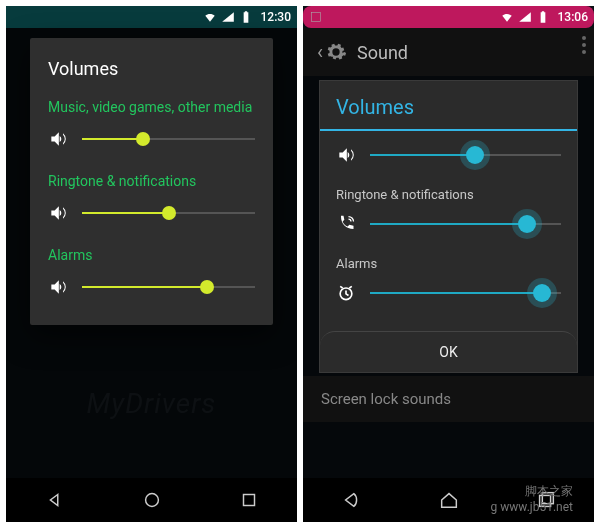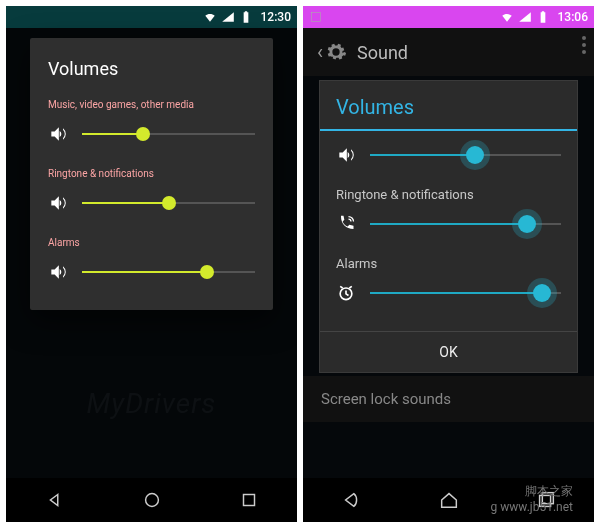--- a/index.html
+++ b/index.html
@@ -27,21 +27,21 @@
     display: flex;
     align-items: center;
     justify-content: flex-end;
     padding: 0 6px;
     color: #fff;
     font-size: 12px;
     gap: 4px;
     text-align: right;
   }
   .status.dark { background: #073b3d; }
-  .status.black { background: #d946ef; }
+  .status.black { background: #be185d; border-radius: 8px; }
   .status .time { margin-left: 4px; font-weight: 500; }
   .status svg { width: 14px; height: 14px; fill: #fff; }
   
   .appbar {
     height: 48px;
     display: flex;
     align-items: center;
     padding: 0 14px;
     position: relative;
   }
@@ -65,21 +65,21 @@
     left: 24px; right: 24px; top: 10px;
     background: #2f2f2f;
     border-radius: 2px;
     box-shadow: 0 10px 30px rgba(0,0,0,.6);
     padding: 20px 18px 28px;
     color: #ddd;
   }
   .card .hd { color: #fff; font-size: 18px; margin-bottom: 20px; }
   .grp { margin-bottom: 24px; }
   .grp:last-child { margin-bottom: 0; }
-  .lbl { font-size: 10px; color: #fca5a5; margin-bottom: 14px; }
+  .lbl { font-size: 14px; color: #22c55e; margin-bottom: 14px; }
   .row { display: flex; align-items: center; gap: 14px; }
   .icn { width: 20px; height: 20px; fill: #fff; flex: none; }
   .slider { flex: 1; position: relative; height: 18px; }
   .track { position: absolute; left:0; right:0; top:50%; height:2px; background:#555; transform: translateY(-50%); }
   .fill { position: absolute; left:0; top:50%; height:2px; transform: translateY(-50%); }
   .thumb { position: absolute; top:50%; width:14px; height:14px; border-radius:50%; transform: translate(-50%,-50%); }
   .lime .fill, .lime .thumb { background:#d3ea2c; }
   .cyan .fill { background:#1fa9c4; }
   .cyan .thumb { background:#27b8d4; width:18px; height:18px; box-shadow: 0 0 0 6px rgba(39,184,212,.25); }
   
@@ -96,20 +96,21 @@
   }
   .holo-card .body { padding: 14px 16px 6px; }
   .holo-card .lbl { font-size: 13px; color: #c8c8c8; margin-bottom: 12px; }
   .holo-card .grp { margin-bottom: 22px; }
   .okbtn {
     border-top: 1px solid #444;
     text-align: center;
     padding: 12px 0;
     color: #eee;
     font-size: 14px;
+    border-radius: 15px;
   }
   .below {
     position: absolute; left:0; right:0; bottom: 56px;
     padding: 14px 18px; color: #888; font-size: 15px;
     background: #111;
   }
   
   .nav {
     height: 44px;
     background: #000;

